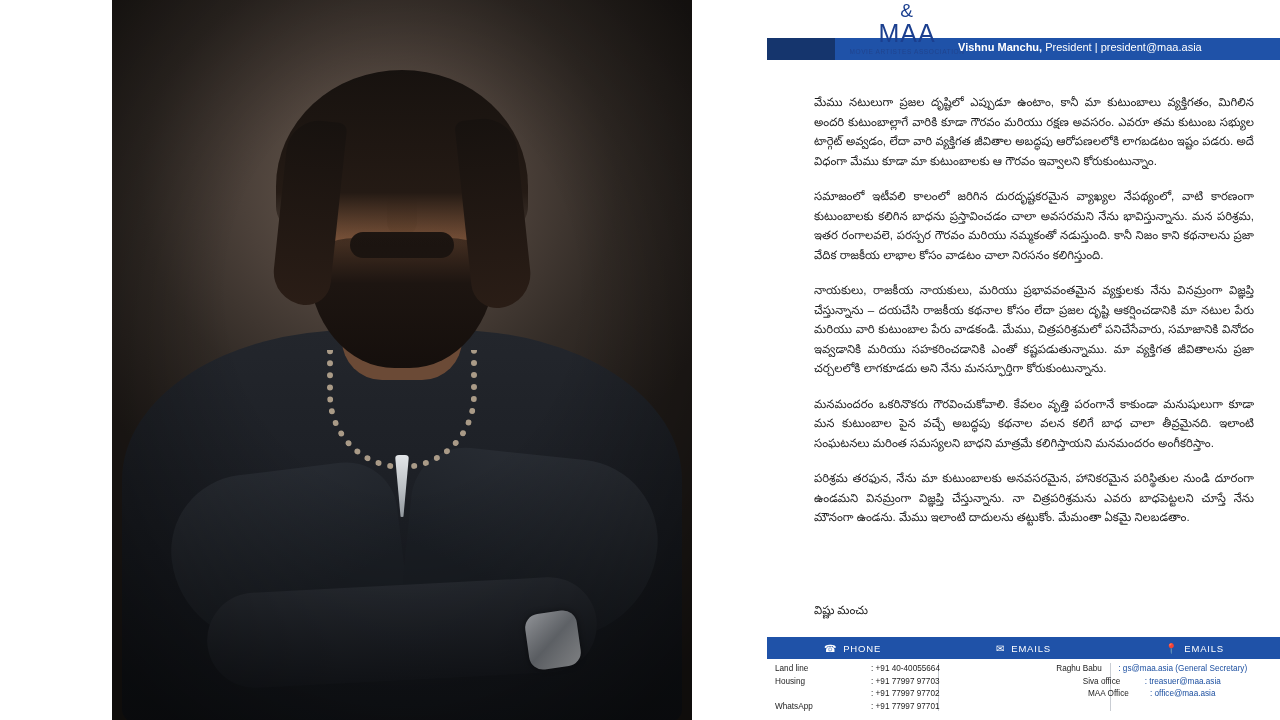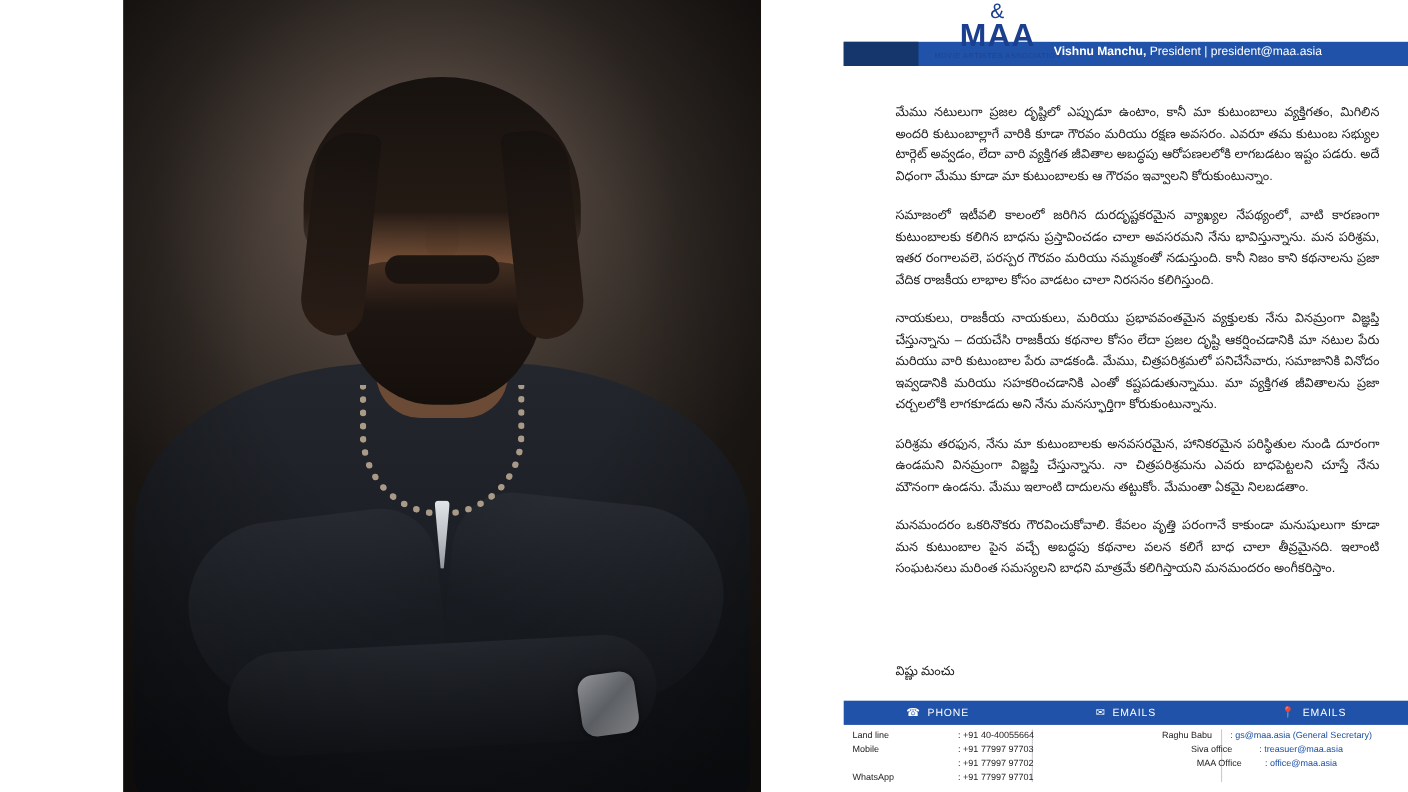--- a/index.html
+++ b/index.html
@@ -222,22 +222,22 @@
     width: 130px;
     text-align: center;
     color: #1b3f8f;
   }
   .hdr-logo .mark {
     font-size: 19px;
     line-height: 18px;
     letter-spacing: 1px;
   }
   .hdr-logo .name {
-    font-size: 29px;
-    font-weight: bold;
+    font-size: 25px;
+    font-weight: normal;
     letter-spacing: 1px;
     line-height: 27px;
   }
   .hdr-logo .sub {
     font-size: 6.5px;
     letter-spacing: .6px;
     color: #20448f;
     margin-top: 1px;
   }
   .hdr-bar {
@@ -372,22 +372,22 @@
           <b>Vishnu Manchu,</b>
           <span>President |</span>
           <span>president@maa.asia</span>
         </div>
       </div>
 
       <div class="body-copy">
         <p>మేము నటులుగా ప్రజల దృష్టిలో ఎప్పుడూ ఉంటాం, కానీ మా కుటుంబాలు వ్యక్తిగతం, మిగిలిన అందరి కుటుంబాల్లాగే వారికి కూడా గౌరవం మరియు రక్షణ అవసరం. ఎవరూ తమ కుటుంబ సభ్యుల టార్గెట్ అవ్వడం, లేదా వారి వ్యక్తిగత జీవితాల అబద్ధపు ఆరోపణలలోకి లాగబడటం ఇష్టం పడరు. అదే విధంగా మేము కూడా మా కుటుంబాలకు ఆ గౌరవం ఇవ్వాలని కోరుకుంటున్నాం.</p>
         <p>సమాజంలో ఇటీవలి కాలంలో జరిగిన దురదృష్టకరమైన వ్యాఖ్యల నేపథ్యంలో, వాటి కారణంగా కుటుంబాలకు కలిగిన బాధను ప్రస్తావించడం చాలా అవసరమని నేను భావిస్తున్నాను. మన పరిశ్రమ, ఇతర రంగాలవలె, పరస్పర గౌరవం మరియు నమ్మకంతో నడుస్తుంది. కానీ నిజం కాని కథనాలను ప్రజా వేదిక రాజకీయ లాభాల కోసం వాడటం చాలా నిరసనం కలిగిస్తుంది.</p>
         <p>నాయకులు, రాజకీయ నాయకులు, మరియు ప్రభావవంతమైన వ్యక్తులకు నేను వినమ్రంగా విజ్ఞప్తి చేస్తున్నాను – దయచేసి రాజకీయ కథనాల కోసం లేదా ప్రజల దృష్టి ఆకర్షించడానికి మా నటుల పేరు మరియు వారి కుటుంబాల పేరు వాడకండి. మేము, చిత్రపరిశ్రమలో పనిచేసేవారు, సమాజానికి వినోదం ఇవ్వడానికి మరియు సహకరించడానికి ఎంతో కష్టపడుతున్నాము. మా వ్యక్తిగత జీవితాలను ప్రజా చర్చలలోకి లాగకూడదు అని నేను మనస్ఫూర్తిగా కోరుకుంటున్నాను.</p>
+        <p>మనమందరం ఒకరినొకరు గౌరవించుకోవాలి. కేవలం వృత్తి పరంగానే కాకుండా మనుషులుగా కూడా మన కుటుంబాల పైన వచ్చే అబద్ధపు కథనాల వలన కలిగే బాధ చాలా తీవ్రమైనది. ఇలాంటి సంఘటనలు మరింత సమస్యలని బాధని మాత్రమే కలిగిస్తాయని మనమందరం అంగీకరిస్తాం.</p>
         <p>పరిశ్రమ తరఫున, నేను మా కుటుంబాలకు అనవసరమైన, హానికరమైన పరిస్థితుల నుండి దూరంగా ఉండమని వినమ్రంగా విజ్ఞప్తి చేస్తున్నాను. నా చిత్రపరిశ్రమను ఎవరు బాధపెట్టలని చూస్తే నేను మౌనంగా ఉండను. మేము ఇలాంటి దాదులను తట్టుకోం. మేమంతా ఏకమై నిలబడతాం.</p>
-        <p>మనమందరం ఒకరినొకరు గౌరవించుకోవాలి. కేవలం వృత్తి పరంగానే కాకుండా మనుషులుగా కూడా మన కుటుంబాల పైన వచ్చే అబద్ధపు కథనాల వలన కలిగే బాధ చాలా తీవ్రమైనది. ఇలాంటి సంఘటనలు మరింత సమస్యలని బాధని మాత్రమే కలిగిస్తాయని మనమందరం అంగీకరిస్తాం.</p>
       </div>
 
       <div class="sign">విష్ణు మంచు</div>
 
       <div class="ftr-bar">
         <div class="ftr-seg">
           <span class="ico">☎</span>
           <span>PHONE</span>
         </div>
         <div class="ftr-seg">
@@ -403,21 +403,21 @@
       <div class="divider-v" style="left:246px;"></div>
       <div class="divider-v" style="left:418px;"></div>
 
       <div class="ftr-cols">
         <div class="ftr-col phone">
           <div class="ph-row">
             <span class="ph-label">Land line</span>
             <span class="ph-val">: +91 40-40055664</span>
           </div>
           <div class="ph-row">
-            <span class="ph-label">Mobile</span>
+            <span class="ph-label">Housing</span>
             <span class="ph-val">: +91 77997 97703</span>
           </div>
           <div class="ph-row">
             <span class="ph-label"></span>
             <span class="ph-val">: +91 77997 97702</span>
           </div>
           <div class="ph-row">
             <span class="ph-label">WhatsApp</span>
             <span class="ph-val">: +91 77997 97701</span>
           </div>

